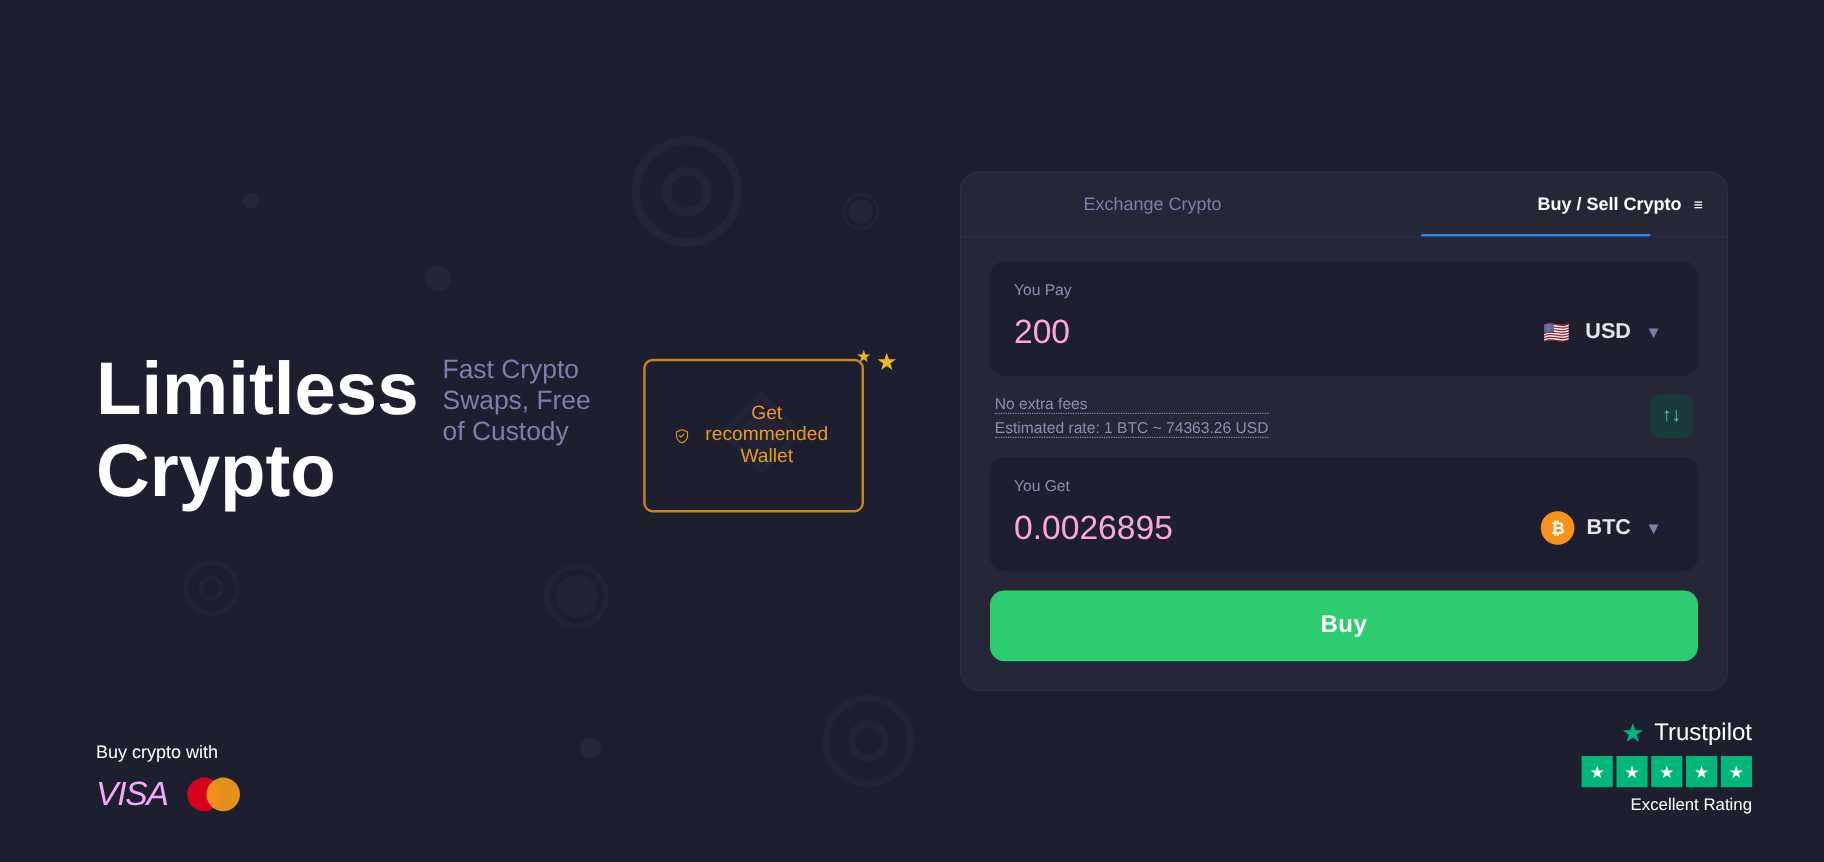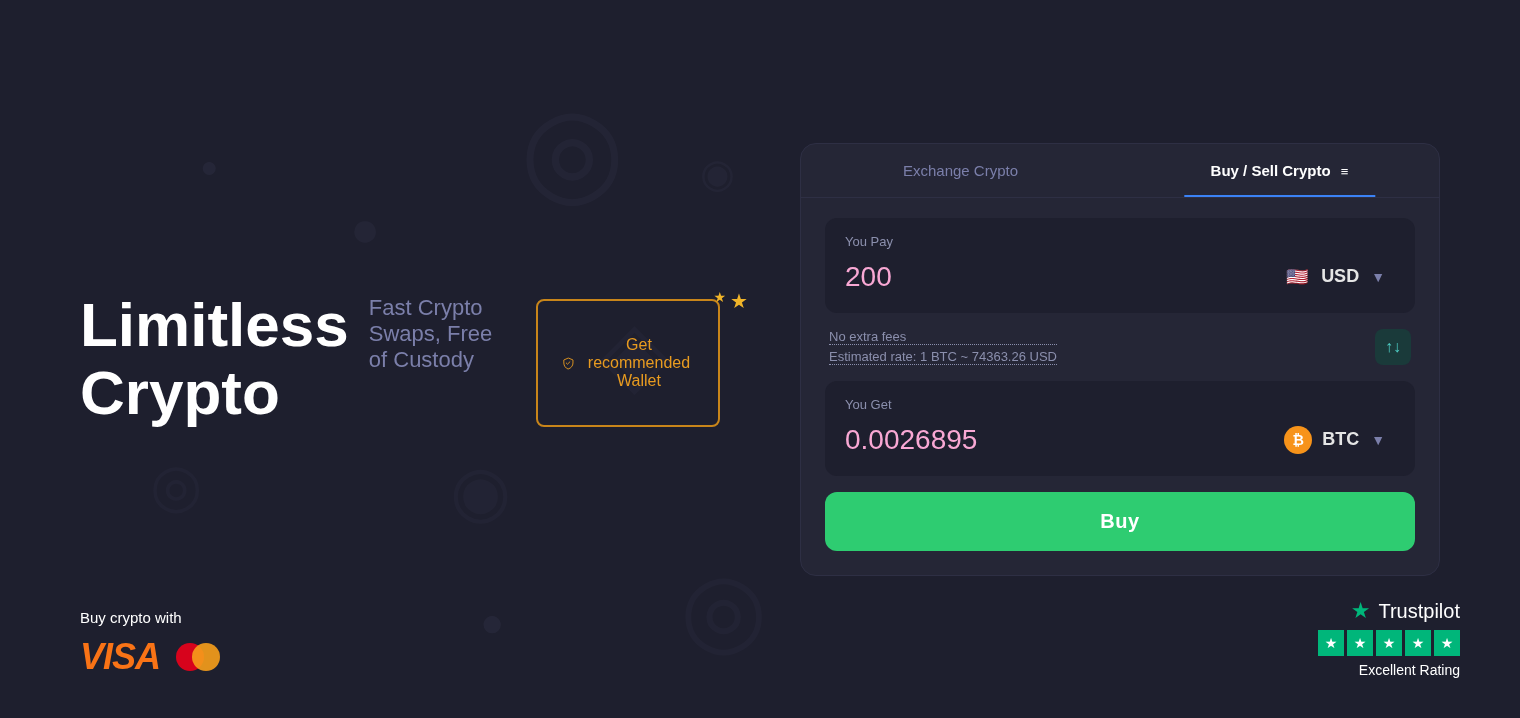--- a/index.html
+++ b/index.html
@@ -113,23 +113,23 @@
       font-size: 15px;
     }
 
     .payment-logos {
       display: flex;
       align-items: center;
       gap: 16px;
     }
 
     .visa-logo {
-      color: #f97316;
-      font-size: 36px;
-      font-weight: 700;
+      color: #f0abfc;
+      font-size: 28px;
+      font-weight: 400;
       font-style: italic;
       letter-spacing: -1px;
     }
 
     .mastercard-logo {
       width: 44px;
       height: 28px;
       position: relative;
     }
 
@@ -232,20 +232,21 @@
       cursor: pointer;
       color: #7b7faa;
       background: transparent;
       border: none;
       position: relative;
     }
 
     .widget-tab.active {
       color: #ffffff;
       font-weight: 600;
+      text-align: right;
     }
 
     .widget-tab.active::after {
       content: '';
       position: absolute;
       bottom: 0;
       left: 50%;
       transform: translateX(-50%);
       width: 60%;
       height: 2px;

